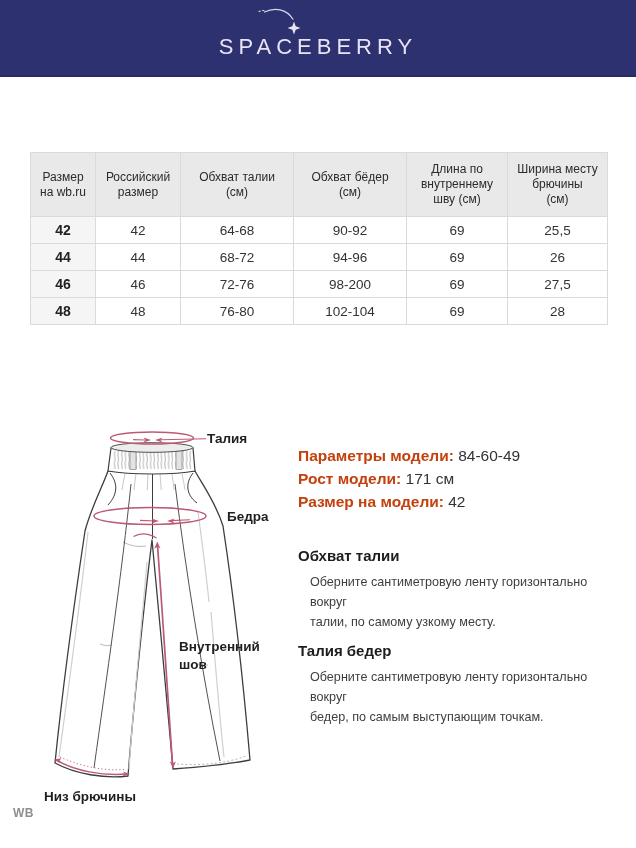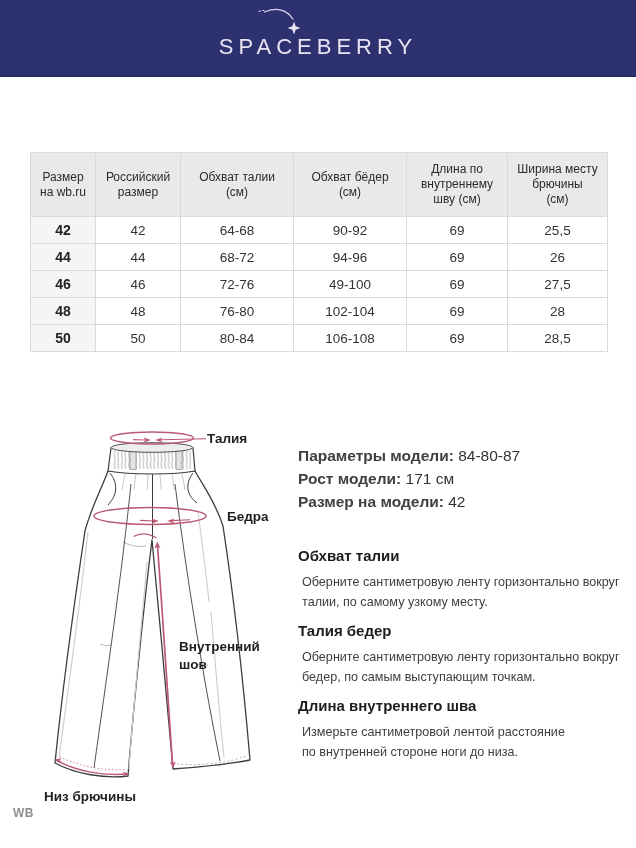--- a/index.html
+++ b/index.html
@@ -22,24 +22,24 @@
 
   
   .figure-svg{position:absolute;left:30px;top:412px;}
   .fig-label{font-family:"Liberation Sans","DejaVu Sans",sans-serif;
              font-size:13.5px;font-weight:700;fill:#1f1f1f;}
 
   
   .info-col{position:absolute;left:298px;top:444px;width:322px;}
   .model-block{margin:0 0 34px 0;}
   .model-line{font-size:15.5px;line-height:23px;color:#333;}
-  .model-line .lbl{font-weight:700;color:#404040;}
+  .model-line .lbl{font-weight:700;color:#c2410c;}
   .guide-section h3{margin:0 0 7px 0;font-size:15px;line-height:18px;
                     font-weight:700;color:#1d1d1d;}
-  .guide-section p{margin:0 0 10px 4px;font-size:12.6px;line-height:20px;
+  .guide-section p{margin:0 0 10px 12px;font-size:12.6px;line-height:20px;
                    color:#3e3e3e;white-space:pre-line;}
   .guide-section{margin-bottom:10px;}
 
   
   .wb-mark{position:absolute;left:13px;top:806px;font-size:12px;font-weight:700;
            color:#8f8f8f;letter-spacing:0.5px;}
 </style>
 </head>
 <body>
 
@@ -97,39 +97,31 @@
         <td>44</td>
         <td>68-72</td>
         <td>94-96</td>
         <td>69</td>
         <td>26</td>
       </tr>
       <tr>
         <td class="first">46</td>
         <td>46</td>
         <td>72-76</td>
-        <td>49-100</td>
+        <td>98-200</td>
         <td>69</td>
         <td>27,5</td>
       </tr>
       <tr>
         <td class="first">48</td>
         <td>48</td>
         <td>76-80</td>
         <td>102-104</td>
         <td>69</td>
         <td>28</td>
-      </tr>
-      <tr>
-        <td class="first">50</td>
-        <td>50</td>
-        <td>80-84</td>
-        <td>106-108</td>
-        <td>69</td>
-        <td>28,5</td>
       </tr>
     </tbody>
   </table>
 
   <svg class="figure-svg" width="260" height="395" viewBox="0 0 260 395">
     <defs>
       <pattern id="elastic" width="3.6" height="18" patternUnits="userSpaceOnUse">
         <path d="M1.8 0 C2.9 3, .9 6, 1.9 9 C2.9 12, .9 15, 1.8 18" fill="none" stroke="#6e6e6e" stroke-width="0.55"></path>
       </pattern>
     </defs>
@@ -205,21 +197,21 @@
     <text class="fig-label" x="197" y="109">Бедра</text>
     <text class="fig-label" x="149" y="239">Внутренний</text>
     <text class="fig-label" x="149" y="257">шов</text>
     <text class="fig-label" x="14" y="389">Низ брючины</text>
   </svg>
 
   <div class="info-col">
     <div class="model-block">
       <div class="model-line">
         <span class="lbl">Параметры модели:</span>
-        <span>84-80-87</span>
+        <span>84-60-49</span>
       </div>
       <div class="model-line">
         <span class="lbl">Рост модели:</span>
         <span>171 см</span>
       </div>
       <div class="model-line">
         <span class="lbl">Размер на модели:</span>
         <span>42</span>
       </div>
     </div>
@@ -227,22 +219,17 @@
     <div class="guide-section">
       <h3>Обхват талии</h3>
       <p>Оберните сантиметровую ленту горизонтально вокруг
 талии, по самому узкому месту.</p>
     </div>
     <div class="guide-section">
       <h3>Талия бедер</h3>
       <p>Оберните сантиметровую ленту горизонтально вокруг
 бедер, по самым выступающим точкам.</p>
     </div>
-    <div class="guide-section">
-      <h3>Длина внутреннего шва</h3>
-      <p>Измерьте сантиметровой лентой расстояние
-по внутренней стороне ноги до низа.</p>
-    </div>
   </div>
 
   <div class="wb-mark">WB</div>
 
 </div>
 
 </body></html>

